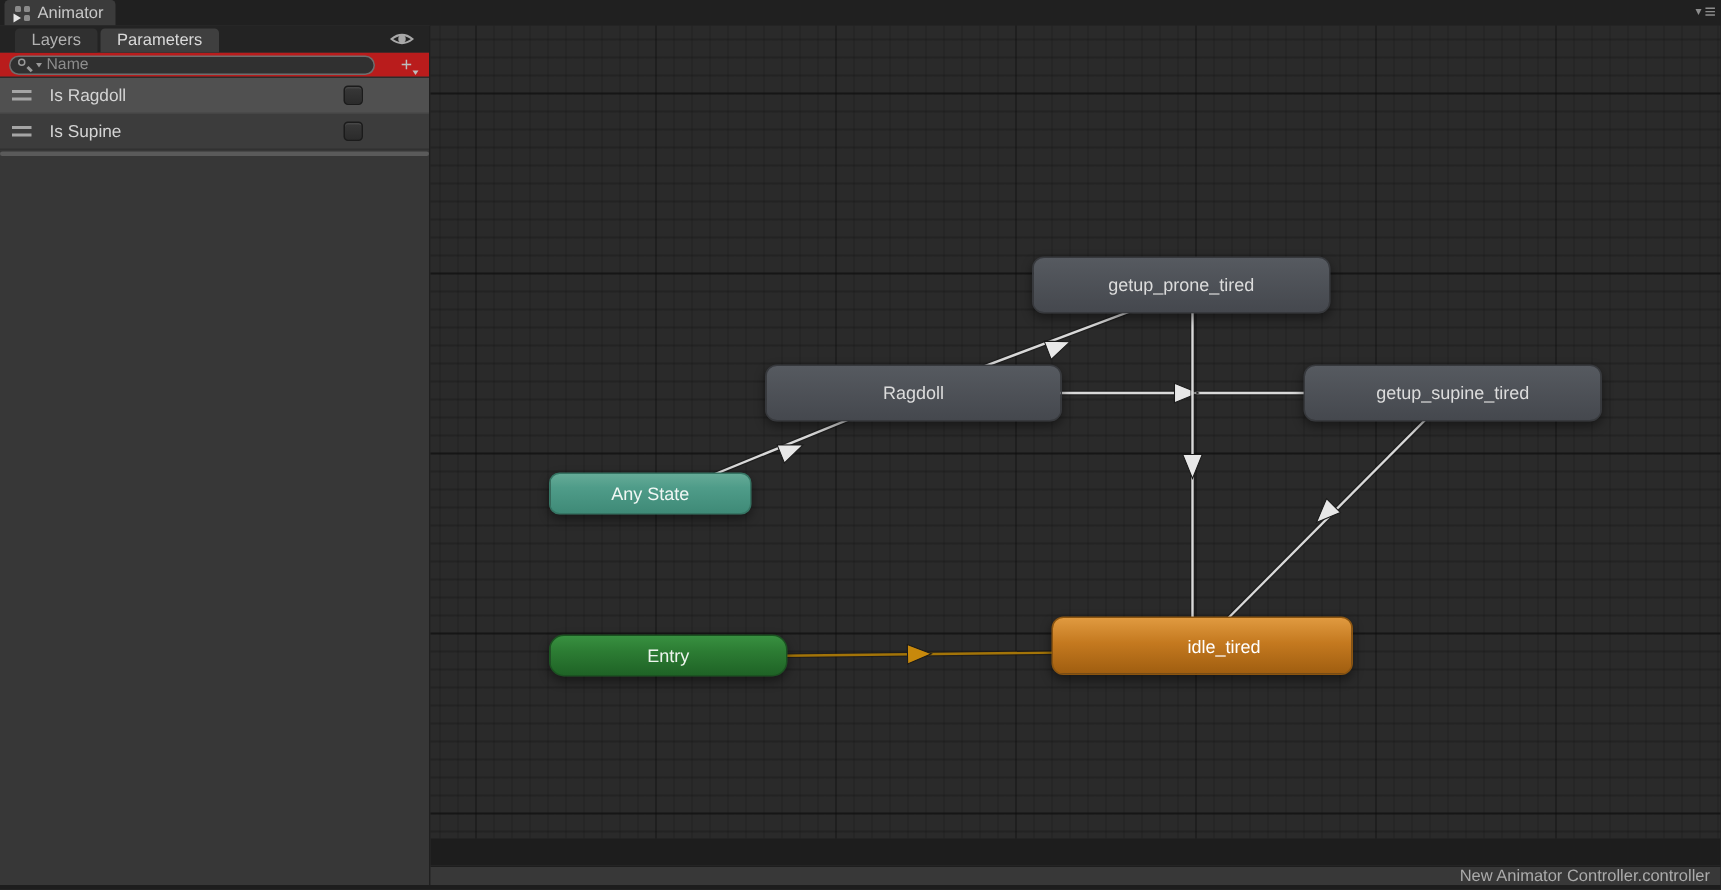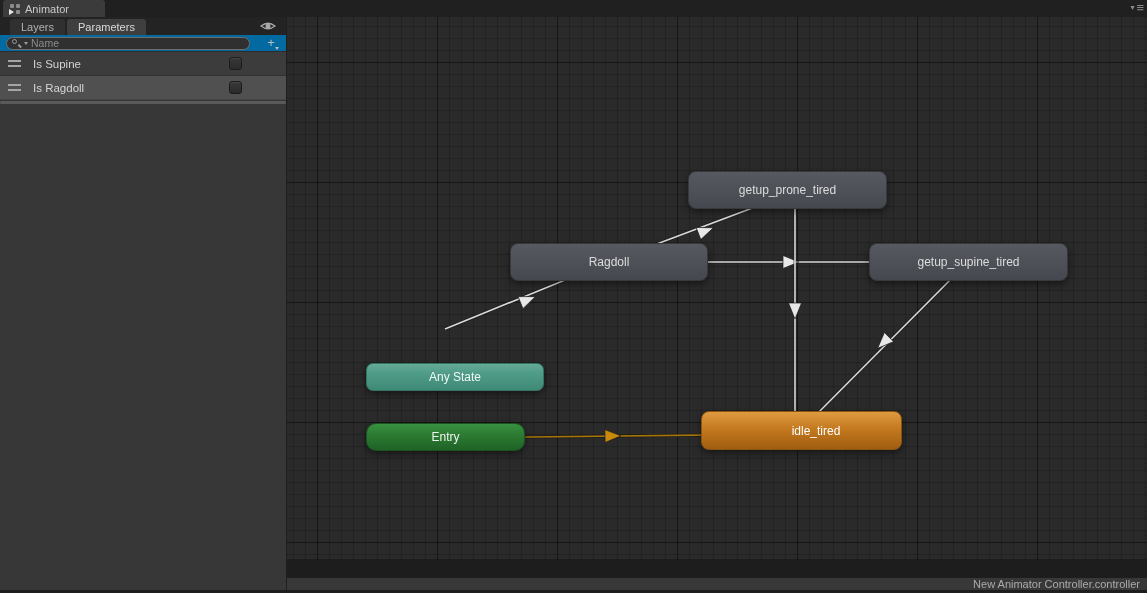--- a/index.html
+++ b/index.html
@@ -5,21 +5,21 @@
   * { margin:0; padding:0; box-sizing:border-box; }
   html,body { width:1147px; height:593px; }
   body {
     position:relative; background:#1d1d1d; overflow:hidden;
     font-family:"Liberation Sans", sans-serif; color:#cccccc;
     -webkit-font-smoothing:antialiased;
   }
   
   .titlebar { position:absolute; left:0; top:0; width:1147px; height:17px; background:#202020; }
   .win-tab {
-    position:absolute; left:3px; top:0; width:102px; height:17px;
+    position:absolute; left:3px; top:0; width:74px; height:17px;
     background:#3b3b3b; border-radius:3px 3px 0 0;
     display:flex; align-items:center; gap:5px; padding-left:7px;
     font-size:11px; color:#c8c8c8;
   }
   .win-tab-icon { position:relative; width:10px; height:10px; display:inline-block; }
   .win-tab-icon i { position:absolute; width:4px; height:4px; background:#8b8b8b; border-radius:1px; }
   .win-tab-icon i:nth-child(1){ left:0; top:0; }
   .win-tab-icon i:nth-child(2){ right:0; top:0; }
   .win-tab-icon i:nth-child(3){ right:0; bottom:0; }
   .win-tab-icon b {
@@ -36,21 +36,21 @@
     background:#373737; border-right:1px solid #1f1f1f;
   }
   .panel-tabs { position:relative; height:18px; background:#232323; display:flex; align-items:flex-end; padding-left:10px; }
   .ptab {
     height:16px; padding:0 11px; font-size:11px; line-height:16px; color:#b2b2b2;
     background:#303030; border-radius:3px 3px 0 0; margin-right:2px;
   }
   .ptab.active { background:#3f3f3f; color:#dadada; }
   .eye-icon { position:absolute; right:10px; top:3px; width:16px; height:12px; }
   .panel-toolbar {
-    height:17px; background:#0369a1; border-bottom:1px solid #2c2c2c;
+    height:17px; background:#b91c1c; border-bottom:1px solid #2c2c2c;
     display:flex; align-items:center; padding:0 6px;
   }
   .search-pill {
     position:relative; flex:0 0 244px; height:13px; background:#303030;
     border:1px solid #6e6e6e; border-radius:7px;
     display:flex; align-items:center; gap:3px; padding-left:5px;
   }
   .mag-icon { position:relative; width:9px; height:9px; }
   .mag-icon .lens { position:absolute; left:0; top:0; width:5px; height:5px; border:1.4px solid #9a9a9a; border-radius:50%; }
   .mag-icon .handle { position:absolute; left:5.5px; top:6px; width:3.5px; height:1.5px; background:#9a9a9a; transform:rotate(45deg); }
@@ -154,28 +154,28 @@
         </span>
       <span class="mag-caret"></span>
       <span class="search-placeholder">Name</span>
     </div>
     <div class="add-param">
       <span>+</span>
       <span class="plus-caret"></span>
     </div>
   </div>
   <div>
+    <div class="param-row selected">
+      <span class="drag-handle"></span>
+      <span class="param-label">Is Ragdoll</span>
+      <span class="param-checkbox"></span>
+    </div>
     <div class="param-row">
       <span class="drag-handle"></span>
       <span class="param-label">Is Supine</span>
-      <span class="param-checkbox"></span>
-    </div>
-    <div class="param-row selected">
-      <span class="drag-handle"></span>
-      <span class="param-label">Is Ragdoll</span>
       <span class="param-checkbox"></span>
     </div>
     <div class="list-end-bar"></div>
   </div>
 </div>
 
 <div class="canvas-col">
   <div class="graph">
     <svg width="860" height="542" viewBox="0 0 860 542">
         <line x1="158" y1="312" x2="322" y2="245" stroke="#161616" stroke-width="3.2" stroke-opacity="0.55"></line>
@@ -194,21 +194,21 @@
         <line x1="681" y1="245" x2="514" y2="413" stroke="#d9d9d9" stroke-width="1.6"></line>
         <polygon points="9,0 -7,6.5 -7,-6.5" transform="translate(597,325) rotate(135)" fill="#e8e8e8" stroke="#1a1a1a" stroke-width="0.7"></polygon>
         <line x1="158" y1="421" x2="514" y2="417" stroke="#1c1610" stroke-width="3.2" stroke-opacity="0.55"></line>
         <line x1="158" y1="421" x2="514" y2="417" stroke="#a37408" stroke-width="1.6"></line>
         <polygon points="9,0 -7,6.5 -7,-6.5" transform="translate(325,419) rotate(-1)" fill="#c8890c" stroke="#1a1a1a" stroke-width="0.7"></polygon>
       </svg>
     <div>
         <div class="node normal" style="left: 401px; top: 154px; width: 199px; height: 38px;">getup_prone_tired</div>
         <div class="node normal" style="left: 223px; top: 226px; width: 198px; height: 38px;">Ragdoll</div>
         <div class="node normal" style="left: 582px; top: 226px; width: 199px; height: 38px;">getup_supine_tired</div>
-        <div class="node any" style="left: 79px; top: 298px; width: 178px; height: 28px; margin-top: 48px;">Any State</div>
+        <div class="node any" style="left: 79px; top: 298px; width: 135px; height: 28px;">Any State</div>
         <div class="node entry" style="left: 79px; top: 406px; width: 159px; height: 28px;">Entry</div>
         <div class="node default" style="left: 414px; top: 394px; width: 201px; height: 39px; padding-left: 29px;">idle_tired</div>
       </div>
   </div>
   <div class="statusbar">
     <span>New Animator Controller.controller</span>
   </div>
 </div>
 
 </body></html>

